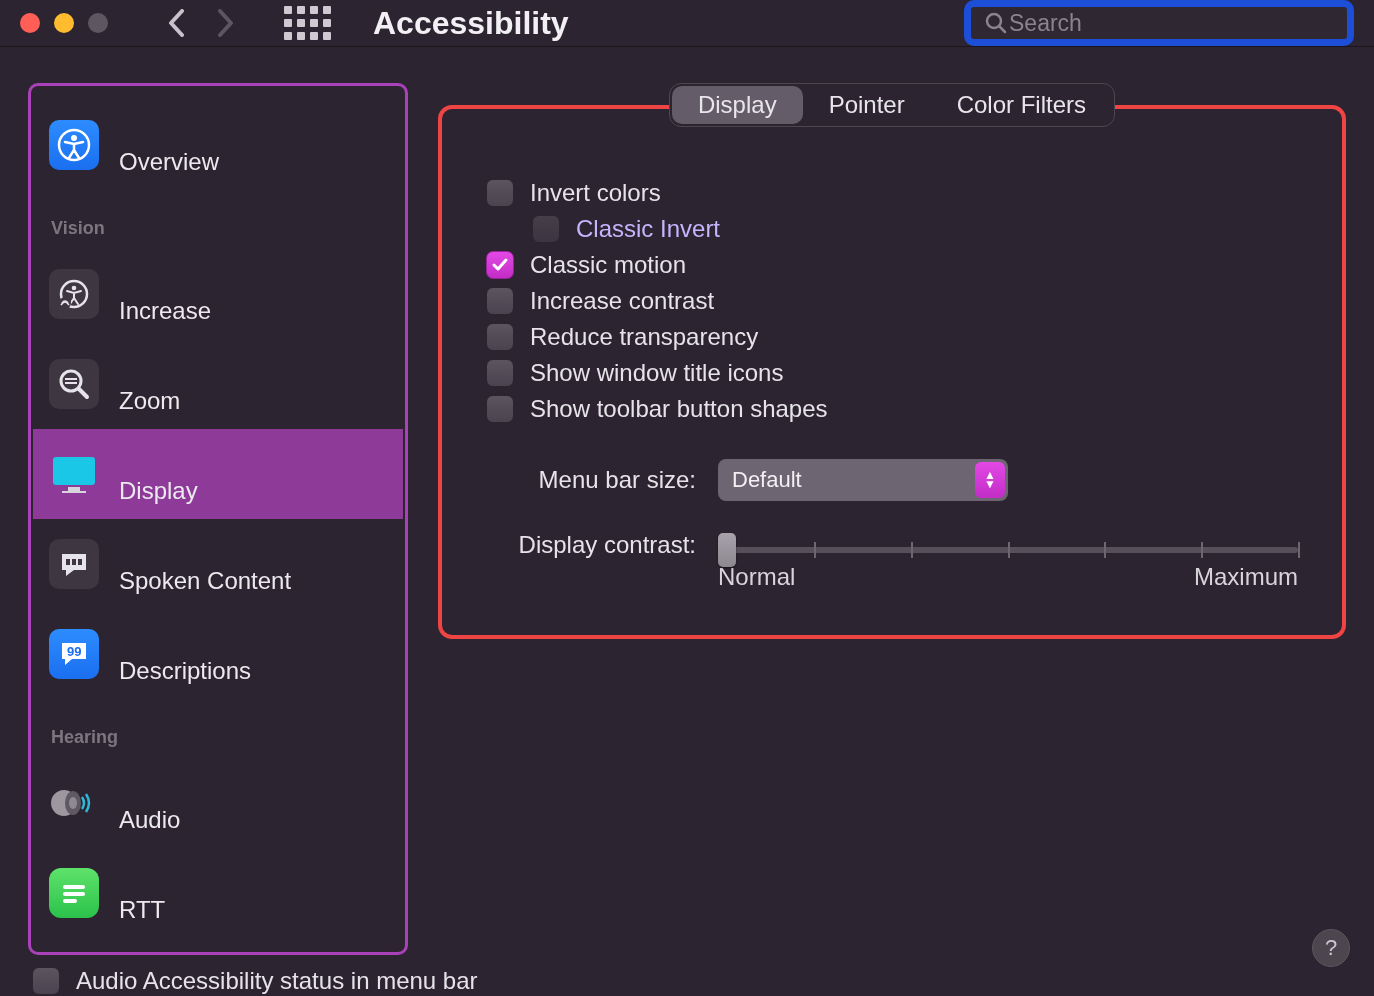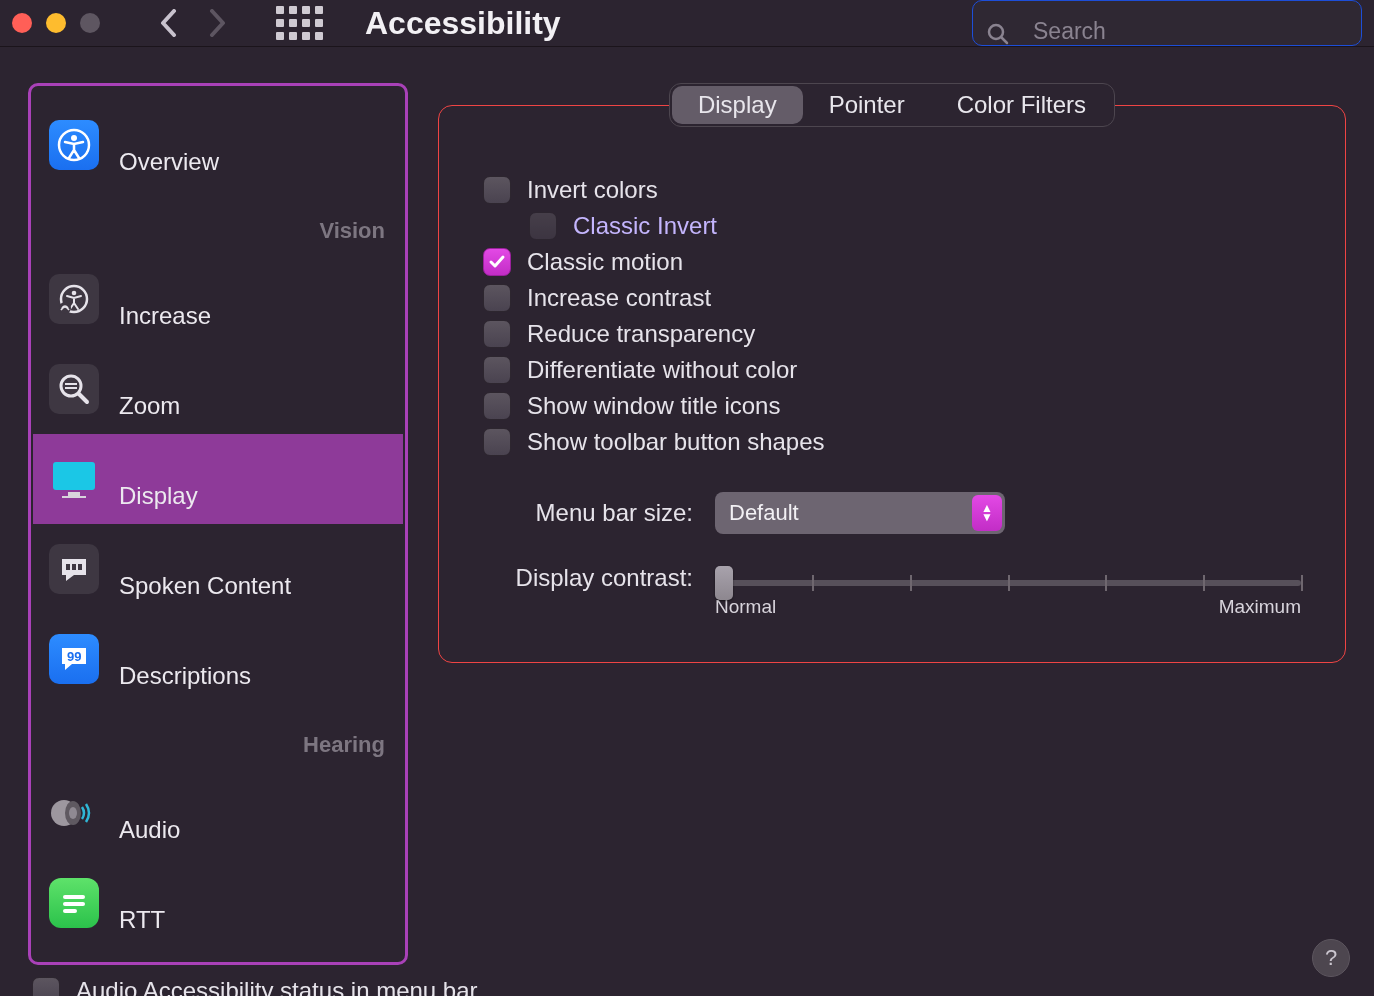--- a/index.html
+++ b/index.html
@@ -18,42 +18,42 @@
     background: #2c2430;
     display: flex;
     flex-direction: column;
   }
   
   .toolbar {
     height: 88px;
     background: #2c2430;
     display: flex;
     align-items: center;
-    padding: 0 12px;
+    padding: 0 20px;
     border-bottom: 1px solid #1b141b;
   }
   .traffic { display: flex; gap: 14px; margin-right: 60px; }
   .dot { width: 20px; height: 20px; border-radius: 50%; }
   .dot.red { background: #ff5f57; }
   .dot.yellow { background: #febc2e; }
   .dot.gray { background: #5e5661; }
   .nav-arrows { display: flex; gap: 30px; margin-right: 50px; align-items:center;}
   .nav-arrow { font-size: 30px; color: #7e7683; font-weight:600;}
   .nav-arrow.disabled { color: #59525c; }
   .grid-icon { margin-right: 42px; display:grid; grid-template-columns:repeat(4,8px); grid-template-rows:repeat(3,8px); gap:5px;}
   .grid-icon span{width:8px;height:8px;background:#cfcad2;border-radius:1px;}
   .title { font-size: 32px; font-weight: 700; color: #f2f0f4; }
   .spacer { flex: 1; }
   .search-box {
     width: 390px; height: 46px;
     background: #2f2833;
-    border: 1px solid #1d4ed8;
+    border: 7px solid #1d4ed8;
     border-radius: 10px;
-    display: flex; align-items: flex-end;
-    padding: 0 14px; gap: 24px;
+    display: flex; align-items: center;
+    padding: 0 14px; gap: 2px;
   }
   .search-box svg { flex:none; }
   .search-ph { color: #8a8390; font-size: 23px; }
 
   
   .body { flex:1; display:flex; padding: 36px 28px 10px 28px; gap: 30px; position:relative;}
 
   
   .sidebar {
     width: 380px;
@@ -72,21 +72,21 @@
   .side-item.selected { background: #8e3a99; }
   .side-icon {
     width: 50px; height: 50px; border-radius: 10px;
     display:flex; align-items:center; justify-content:center;
     flex:none;
     position:relative;
   }
   .side-label { font-size: 24px; color: #ece9ef; margin-top: 34px; }
   .side-header {
     padding: 28px 18px 10px 18px;
-    font-size: 22px; font-weight: 600; color: #7d7681; text-align: right;
+    font-size: 18px; font-weight: 600; color: #7d7681;
   }
 
   
   .ic-blue{background:linear-gradient(#2d8cff,#1a6ff0);}
   .ic-dark{background:#3e3742;}
   .ic-green{background:linear-gradient(#5ee26a,#2bc24b); border-radius:12px;}
 
   
   .main { flex:1; display:flex; flex-direction:column; }
   .tabs {
@@ -99,21 +99,21 @@
     padding:2px;
   }
   .tab {
     padding: 5px 26px;
     font-size: 24px;
     color: #e8e6ec;
     border-radius:10px;
   }
   .tab.active { background: #645c68; }
   .panel {
-    border: 1px solid #ef4444;
+    border: 4px solid #ef4444;
     border-radius: 14px;
     padding: 62px 44px 44px 44px;
   }
   .check-row, .check-row-sub {
     display:flex; align-items:center; gap:16px;
     margin: 8px 0;
   }
   .check-row-sub { margin-left: 46px; }
   .cb {
     width: 28px; height: 28px; border-radius: 7px;
@@ -160,21 +160,21 @@
     position:absolute; top:-5px; width:2px; height:16px; background:#6f676f;
   }
   .slider-thumb {
     position:absolute; top:-14px; left:0;
     width: 18px; height: 34px; border-radius: 5px;
     background: linear-gradient(#a8a2ac,#8d878f);
     box-shadow: 0 1px 2px rgba(0,0,0,.5);
   }
   .slider-labels {
     display:flex; justify-content:space-between;
-    font-size: 19px; color: #d8d4dc; margin-top:6px;
+    font-size: 24px; color: #d8d4dc; margin-top:6px;
   }
 
   
   .footer { display:flex; align-items:center; gap:16px; padding: 2px 30px 16px 32px;}
   .footer .ck-label{font-size:24px;}
   .help {
     position:absolute; right: 24px; bottom: -2px;
     width: 38px; height: 38px; border-radius: 50%;
     background: #4d464f; color:#cbc6cf;
     display:flex; align-items:center; justify-content:center;
@@ -357,24 +357,20 @@
           </div>
           <span class="ck-label">Classic motion</span>
         </div>
         <div class="check-row">
           <div class="cb"></div>
           <span class="ck-label">Increase contrast</span>
         </div>
         <div class="check-row">
           <div class="cb"></div>
           <span class="ck-label">Reduce transparency</span>
-        </div>
-        <div class="check-row">
-          <div class="cb"></div>
-          <span class="ck-label">Differentiate without color</span>
         </div>
         <div class="check-row">
           <div class="cb"></div>
           <span class="ck-label">Show window title icons</span>
         </div>
         <div class="check-row">
           <div class="cb"></div>
           <span class="ck-label">Show toolbar button shapes</span>
         </div>
 

